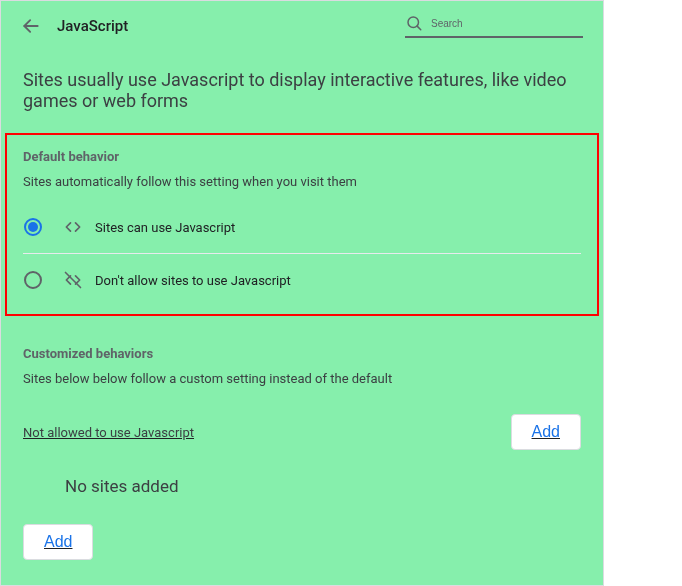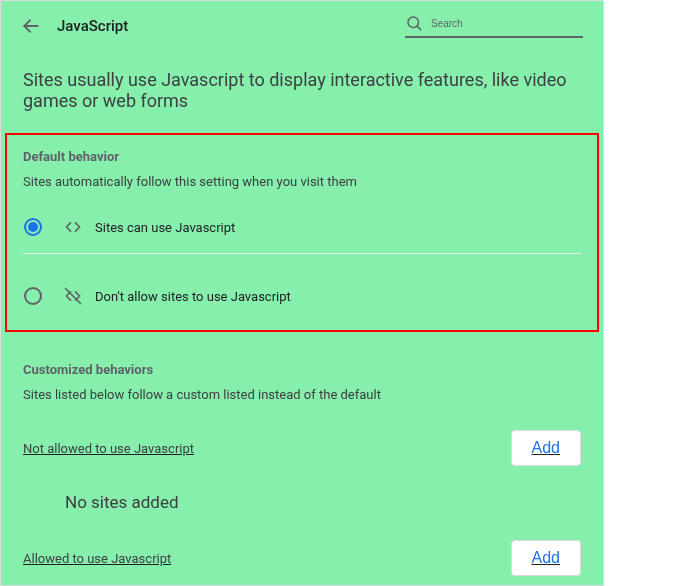--- a/index.html
+++ b/index.html
@@ -82,21 +82,21 @@
   }
   .radio-row {
     display: flex;
     align-items: center;
     padding: 6px 0;
     cursor: pointer;
   }
   .radio-row + .radio-row {
     border-top: 1px solid #e8eaed;
     margin-top: 10px;
-    padding-top: 32px;
+    padding-top: 16px;
   }
   .radio {
     width: 20px;
     height: 20px;
     flex: none;
     display: flex;
     align-items: center;
     justify-content: center;
   }
   .radio-outer {
@@ -217,32 +217,31 @@
             <polyline points="15 7 20 12 15 17"></polyline>
             <line x1="3" y1="3" x2="21" y2="21"></line>
           </svg>
       </div>
       <div class="row-label">Don't allow sites to use Javascript</div>
     </div>
   </div>
 
   <div class="custom-section">
     <div class="section-heading">Customized behaviors</div>
-    <div class="section-sub" style="margin-bottom:0">Sites listed below follow a custom listed instead of the default</div>
+    <div class="section-sub" style="margin-bottom:0">Sites below below follow a custom setting instead of the default</div>
 
     <div class="list-block">
       <div class="list-header">
         <div class="list-title">Not allowed to use Javascript</div>
         <button class="add-btn">Add</button>
       </div>
       <div class="empty">No sites added</div>
     </div>
 
     <div class="list-block">
       <div class="list-header">
-        <div class="list-title">Allowed to use Javascript</div>
         <button class="add-btn">Add</button>
       </div>
       <div class="empty">No sites added</div>
     </div>
   </div>
 
 </div>
 
 </body></html>

